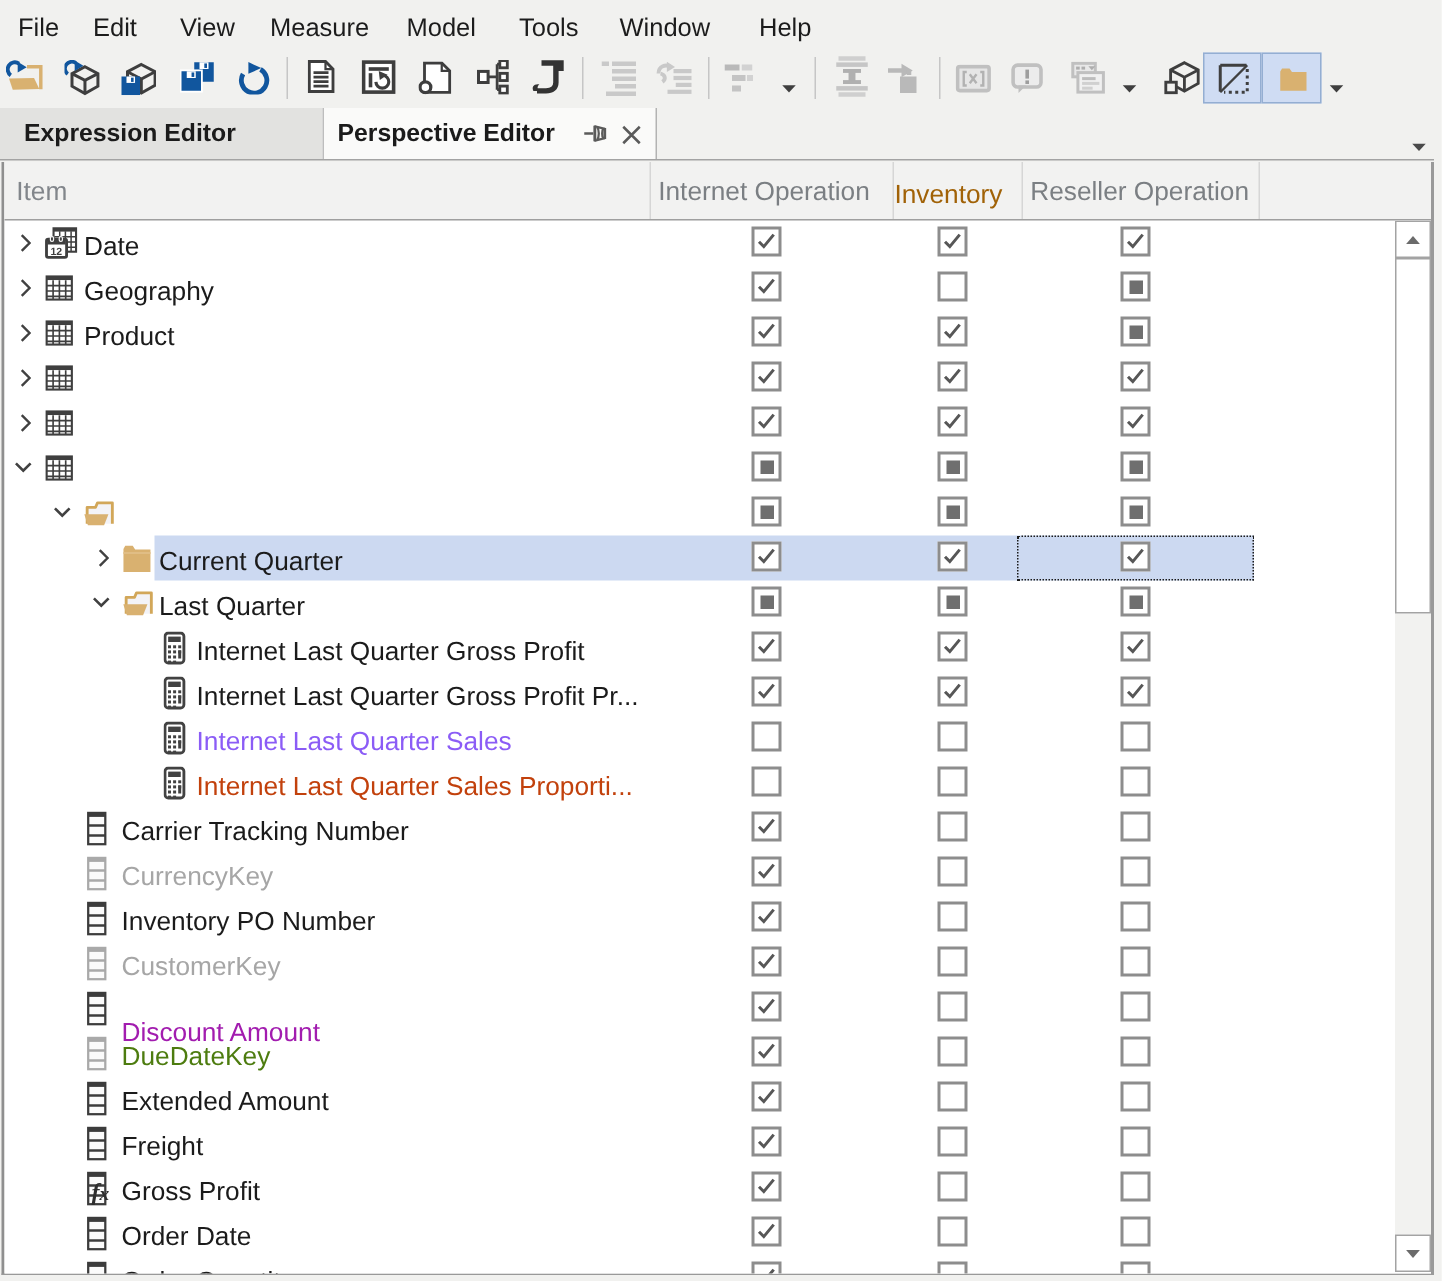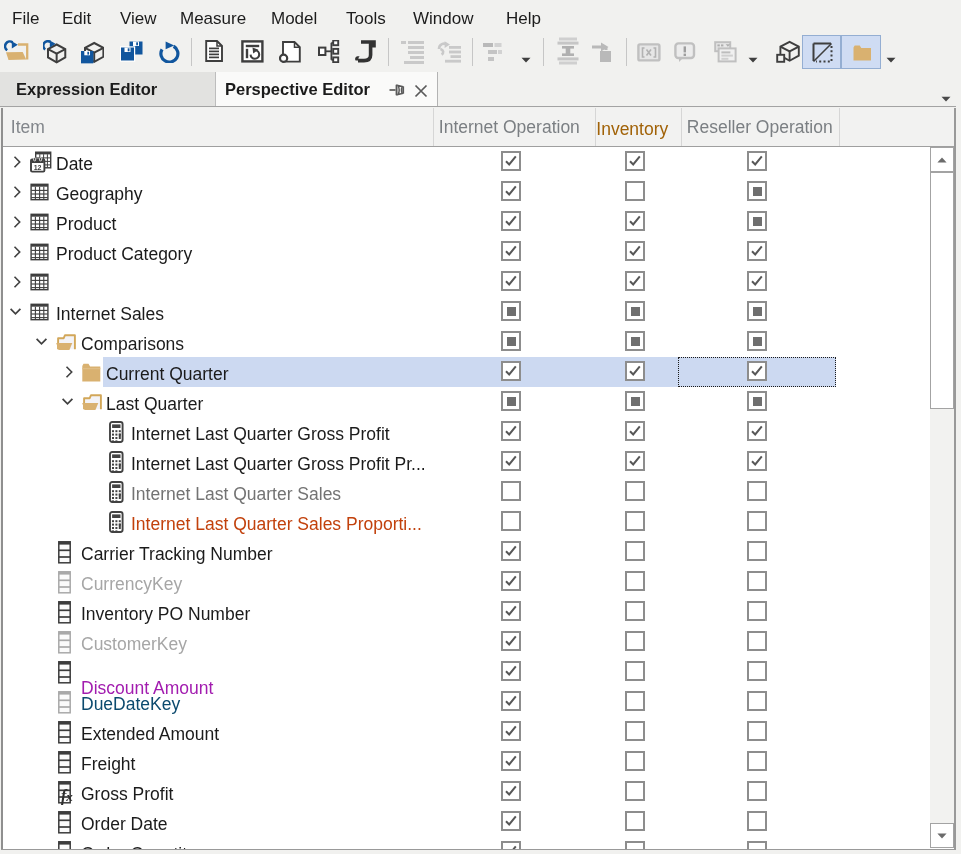--- a/index.html
+++ b/index.html
@@ -303,21 +303,20 @@
       <div style="position:absolute;left:30px;top:243px"><svg width="19" height="19" viewBox="0 0 19 19" style="">
           <rect x="1.1" y="1.3" width="16.8" height="15.4" fill="#fff" stroke="#3f3f3f" stroke-width="1.4"></rect>
           <rect x="1.1" y="1.3" width="16.8" height="2.4" fill="#3f3f3f"></rect>
           <line x1="5.4" y1="3.8" x2="5.4" y2="16.3" stroke="#3f3f3f" stroke-width="1.1"></line>
           <line x1="9.6" y1="3.8" x2="9.6" y2="16.3" stroke="#3f3f3f" stroke-width="1.1"></line>
           <line x1="13.8" y1="3.8" x2="13.8" y2="16.3" stroke="#3f3f3f" stroke-width="1.1"></line>
           <line x1="1.3" y1="7.4" x2="17.7" y2="7.4" stroke="#3f3f3f" stroke-width="1.1"></line>
           <line x1="1.3" y1="11.0" x2="17.7" y2="11.0" stroke="#3f3f3f" stroke-width="1.1"></line>
           <line x1="1.3" y1="14.6" x2="17.7" y2="14.6" stroke="#3f3f3f" stroke-width="1.1"></line>
         </svg></div>
-      <div style="position:absolute;left:56px;top:238.5px;width:374px;height:30px;line-height:30px;color:#1b1b1b;white-space:nowrap;overflow:hidden">Product Category</div>
       <div style="position:absolute;left:501px;top:241px;width:20px;height:20px;box-sizing:border-box;border:2px solid #8d8d8d;background:#fff">
         <svg width="16" height="16" viewBox="0 0 16 16" style="position:absolute;left:0px;top:0px">
           <path d="M3,8.2 L6.2,11.4 L12.8,3.4" fill="none" stroke="#575757" stroke-width="2"></path>
         </svg>
       </div>
       <div style="position:absolute;left:625px;top:241px;width:20px;height:20px;box-sizing:border-box;border:2px solid #8d8d8d;background:#fff">
         <svg width="16" height="16" viewBox="0 0 16 16" style="position:absolute;left:0px;top:0px">
           <path d="M3,8.2 L6.2,11.4 L12.8,3.4" fill="none" stroke="#575757" stroke-width="2"></path>
         </svg>
       </div>
@@ -360,38 +359,36 @@
       <div style="position:absolute;left:30px;top:303px"><svg width="19" height="19" viewBox="0 0 19 19" style="">
           <rect x="1.1" y="1.3" width="16.8" height="15.4" fill="#fff" stroke="#3f3f3f" stroke-width="1.4"></rect>
           <rect x="1.1" y="1.3" width="16.8" height="2.4" fill="#3f3f3f"></rect>
           <line x1="5.4" y1="3.8" x2="5.4" y2="16.3" stroke="#3f3f3f" stroke-width="1.1"></line>
           <line x1="9.6" y1="3.8" x2="9.6" y2="16.3" stroke="#3f3f3f" stroke-width="1.1"></line>
           <line x1="13.8" y1="3.8" x2="13.8" y2="16.3" stroke="#3f3f3f" stroke-width="1.1"></line>
           <line x1="1.3" y1="7.4" x2="17.7" y2="7.4" stroke="#3f3f3f" stroke-width="1.1"></line>
           <line x1="1.3" y1="11.0" x2="17.7" y2="11.0" stroke="#3f3f3f" stroke-width="1.1"></line>
           <line x1="1.3" y1="14.6" x2="17.7" y2="14.6" stroke="#3f3f3f" stroke-width="1.1"></line>
         </svg></div>
-      <div style="position:absolute;left:56px;top:298.5px;width:374px;height:30px;line-height:30px;color:#1b1b1b;white-space:nowrap;overflow:hidden">Internet Sales</div>
       <div style="position:absolute;left:501px;top:301px;width:20px;height:20px;box-sizing:border-box;border:2px solid #8d8d8d;background:#fff">
         <div style="position:absolute;left:3.5px;top:3.5px;width:9px;height:9px;background:#6f6f6f"></div>
       </div>
       <div style="position:absolute;left:625px;top:301px;width:20px;height:20px;box-sizing:border-box;border:2px solid #8d8d8d;background:#fff">
         <div style="position:absolute;left:3.5px;top:3.5px;width:9px;height:9px;background:#6f6f6f"></div>
       </div>
       <div style="position:absolute;left:747px;top:301px;width:20px;height:20px;box-sizing:border-box;border:2px solid #8d8d8d;background:#fff">
         <div style="position:absolute;left:3.5px;top:3.5px;width:9px;height:9px;background:#6f6f6f"></div>
       </div>
       <div style="position:absolute;left:36px;top:334px"><svg width="16" height="16" viewBox="0 0 16 16" style="">
           <path d="M0.6,4.9 L5.5,9.8 L10.4,4.9" fill="none" stroke="#414141" stroke-width="1.8"></path>
         </svg></div>
       <div style="position:absolute;left:56px;top:331px"><svg width="22" height="22" viewBox="0 0 22 22" style="">
           <path d="M2.1,18.2 L2.1,7.2 L7.7,7.2 L9,4.2 L18.9,4.2 L18.9,18.2" fill="#f3f3f7" stroke="#d2a759" stroke-width="1.9" stroke-linejoin="round"></path>
           <path d="M0.2,11.9 L16.3,11.9 L13.4,19.1 L2.6,19.1 Z" fill="#d9b170"></path>
         </svg></div>
-      <div style="position:absolute;left:81px;top:328.5px;width:349px;height:30px;line-height:30px;color:#1b1b1b;white-space:nowrap;overflow:hidden">Comparisons</div>
       <div style="position:absolute;left:501px;top:331px;width:20px;height:20px;box-sizing:border-box;border:2px solid #8d8d8d;background:#fff">
         <div style="position:absolute;left:3.5px;top:3.5px;width:9px;height:9px;background:#6f6f6f"></div>
       </div>
       <div style="position:absolute;left:625px;top:331px;width:20px;height:20px;box-sizing:border-box;border:2px solid #8d8d8d;background:#fff">
         <div style="position:absolute;left:3.5px;top:3.5px;width:9px;height:9px;background:#6f6f6f"></div>
       </div>
       <div style="position:absolute;left:747px;top:331px;width:20px;height:20px;box-sizing:border-box;border:2px solid #8d8d8d;background:#fff">
         <div style="position:absolute;left:3.5px;top:3.5px;width:9px;height:9px;background:#6f6f6f"></div>
       </div>
       <div style="position:absolute;left:103px;top:357px;width:733px;height:30px;background:#ccd9f1"></div>
@@ -506,21 +503,21 @@
           <rect x="9.8" y="9.2" width="2" height="2" fill="#424242"></rect>
           <rect x="3.0" y="12.6" width="2" height="2" fill="#424242"></rect>
           <rect x="6.4" y="12.6" width="2" height="2" fill="#424242"></rect>
           <rect x="9.8" y="12.6" width="2" height="2" fill="#424242"></rect>
           <rect x="3.0" y="16.0" width="2" height="2" fill="#424242"></rect>
           <rect x="6.4" y="16.0" width="2" height="2" fill="#424242"></rect>
           <rect x="9.8" y="12.6" width="2" height="5.4" fill="#424242"></rect>
           <rect x="3" y="19.4" width="2" height="2" fill="#424242"></rect>
           <rect x="6.4" y="19.4" width="2" height="2" fill="#424242"></rect>
         </svg></div>
-      <div style="position:absolute;left:131px;top:478.5px;width:299px;height:30px;line-height:30px;color:#737373;white-space:nowrap;overflow:hidden">Internet Last Quarter Sales</div>
+      <div style="position:absolute;left:131px;top:478.5px;width:299px;height:30px;line-height:30px;color:#8b5cf6;white-space:nowrap;overflow:hidden">Internet Last Quarter Sales</div>
       <div style="position:absolute;left:501px;top:481px;width:20px;height:20px;box-sizing:border-box;border:2px solid #8d8d8d;background:#fff"></div>
       <div style="position:absolute;left:625px;top:481px;width:20px;height:20px;box-sizing:border-box;border:2px solid #8d8d8d;background:#fff"></div>
       <div style="position:absolute;left:747px;top:481px;width:20px;height:20px;box-sizing:border-box;border:2px solid #8d8d8d;background:#fff"></div>
       <div style="position:absolute;left:109px;top:511px"><svg width="15" height="23" viewBox="0 0 15 23" style="">
           <rect x="1" y="1" width="12.6" height="20" rx="2.2" fill="#fff" stroke="#424242" stroke-width="1.9"></rect>
           <rect x="3.1" y="3.4" width="8.4" height="3.6" fill="#424242"></rect>
           <rect x="3.0" y="9.2" width="2" height="2" fill="#424242"></rect>
           <rect x="6.4" y="9.2" width="2" height="2" fill="#424242"></rect>
           <rect x="9.8" y="9.2" width="2" height="2" fill="#424242"></rect>
           <rect x="3.0" y="12.6" width="2" height="2" fill="#424242"></rect>
@@ -605,21 +602,21 @@
         </svg>
       </div>
       <div style="position:absolute;left:625px;top:661px;width:20px;height:20px;box-sizing:border-box;border:2px solid #8d8d8d;background:#fff"></div>
       <div style="position:absolute;left:747px;top:661px;width:20px;height:20px;box-sizing:border-box;border:2px solid #8d8d8d;background:#fff"></div>
       <div style="position:absolute;left:58px;top:691px"><svg width="22" height="23" viewBox="0 0 22 23" style="">
           <rect x="0.8" y="0.8" width="11.4" height="21" fill="#fbfbfb" stroke="#a9a9a9" stroke-width="1.5"></rect>
           <rect x="0.8" y="0.8" width="11.4" height="2.8" fill="#a9a9a9"></rect>
           <line x1="0.8" y1="9.3" x2="12.2" y2="9.3" stroke="#a9a9a9" stroke-width="1.7"></line>
           <line x1="0.8" y1="16" x2="12.2" y2="16" stroke="#a9a9a9" stroke-width="1.7"></line>
         </svg></div>
-      <div style="position:absolute;left:81px;top:688.5px;width:349px;height:30px;line-height:30px;color:#0c4a6e;white-space:nowrap;overflow:hidden">DueDateKey</div>
+      <div style="position:absolute;left:81px;top:688.5px;width:349px;height:30px;line-height:30px;color:#4d7c0f;white-space:nowrap;overflow:hidden">DueDateKey</div>
       <div style="position:absolute;left:501px;top:691px;width:20px;height:20px;box-sizing:border-box;border:2px solid #8d8d8d;background:#fff">
         <svg width="16" height="16" viewBox="0 0 16 16" style="position:absolute;left:0px;top:0px">
           <path d="M3,8.2 L6.2,11.4 L12.8,3.4" fill="none" stroke="#575757" stroke-width="2"></path>
         </svg>
       </div>
       <div style="position:absolute;left:625px;top:691px;width:20px;height:20px;box-sizing:border-box;border:2px solid #8d8d8d;background:#fff"></div>
       <div style="position:absolute;left:747px;top:691px;width:20px;height:20px;box-sizing:border-box;border:2px solid #8d8d8d;background:#fff"></div>
       <div style="position:absolute;left:58px;top:721px"><svg width="22" height="23" viewBox="0 0 22 23" style="">
           <rect x="0.8" y="0.8" width="11.4" height="21" fill="#fbfbfb" stroke="#3c3c3c" stroke-width="1.5"></rect>
           <rect x="0.8" y="0.8" width="11.4" height="2.8" fill="#3c3c3c"></rect>

